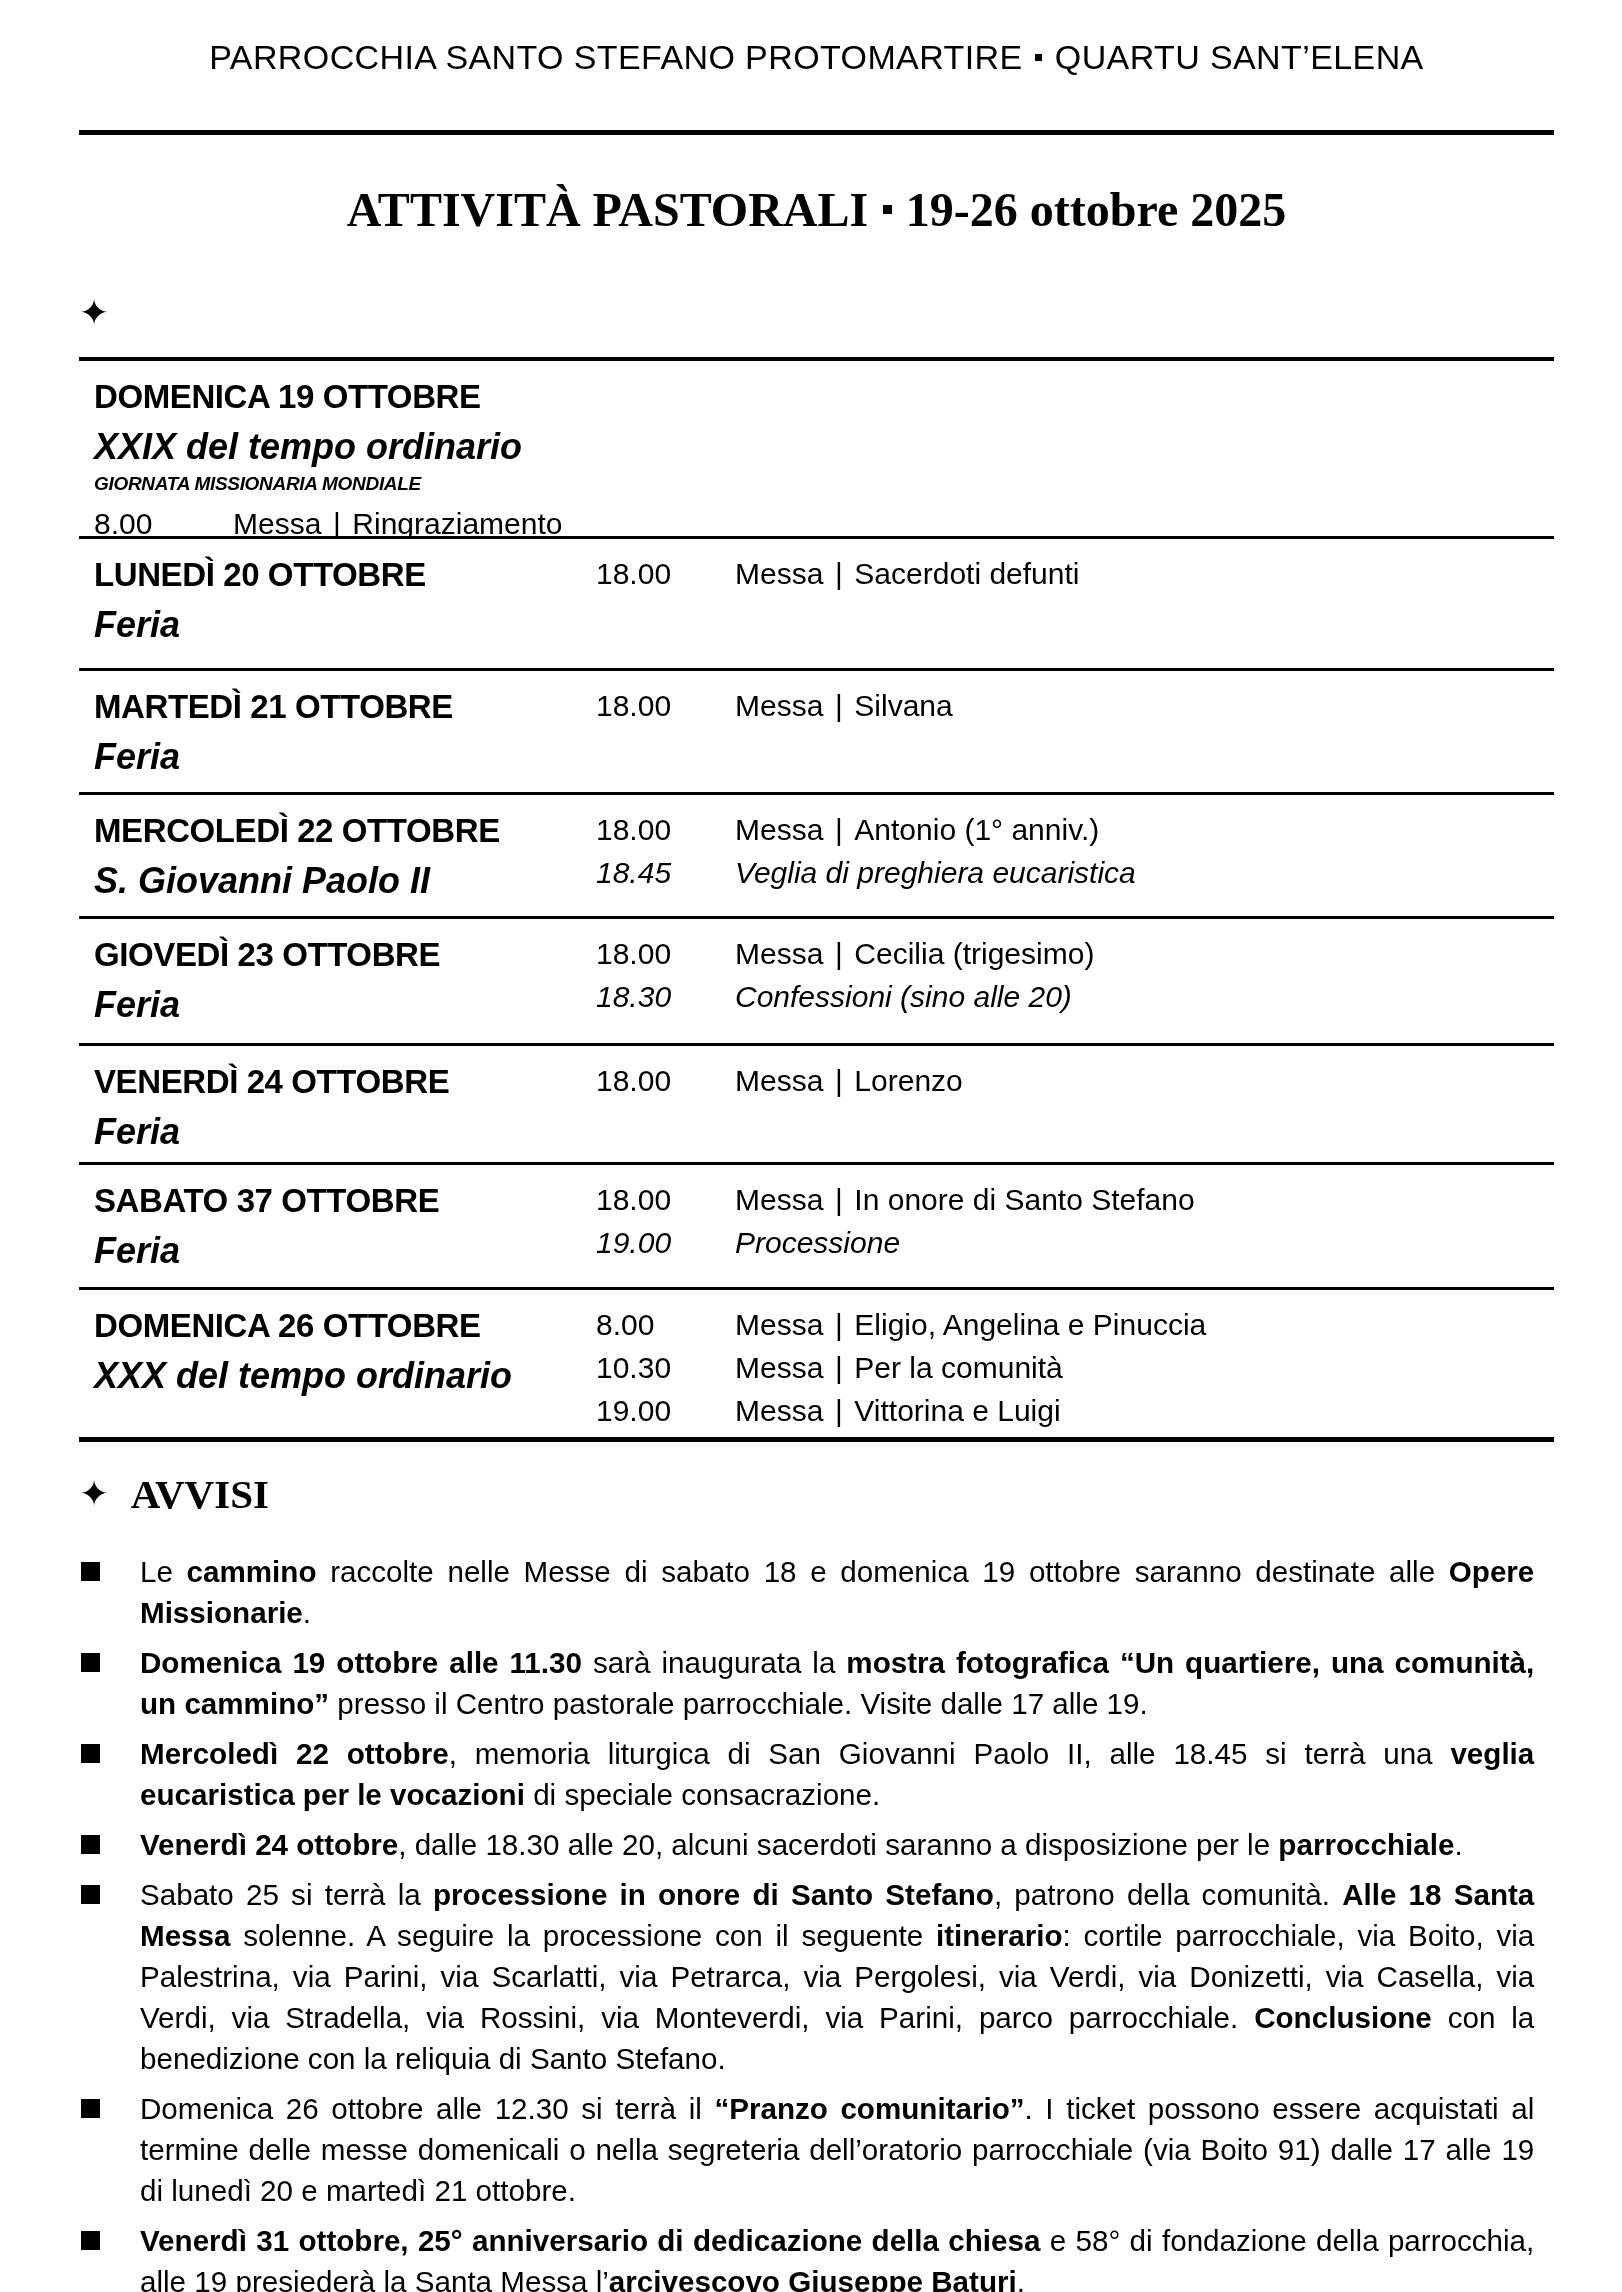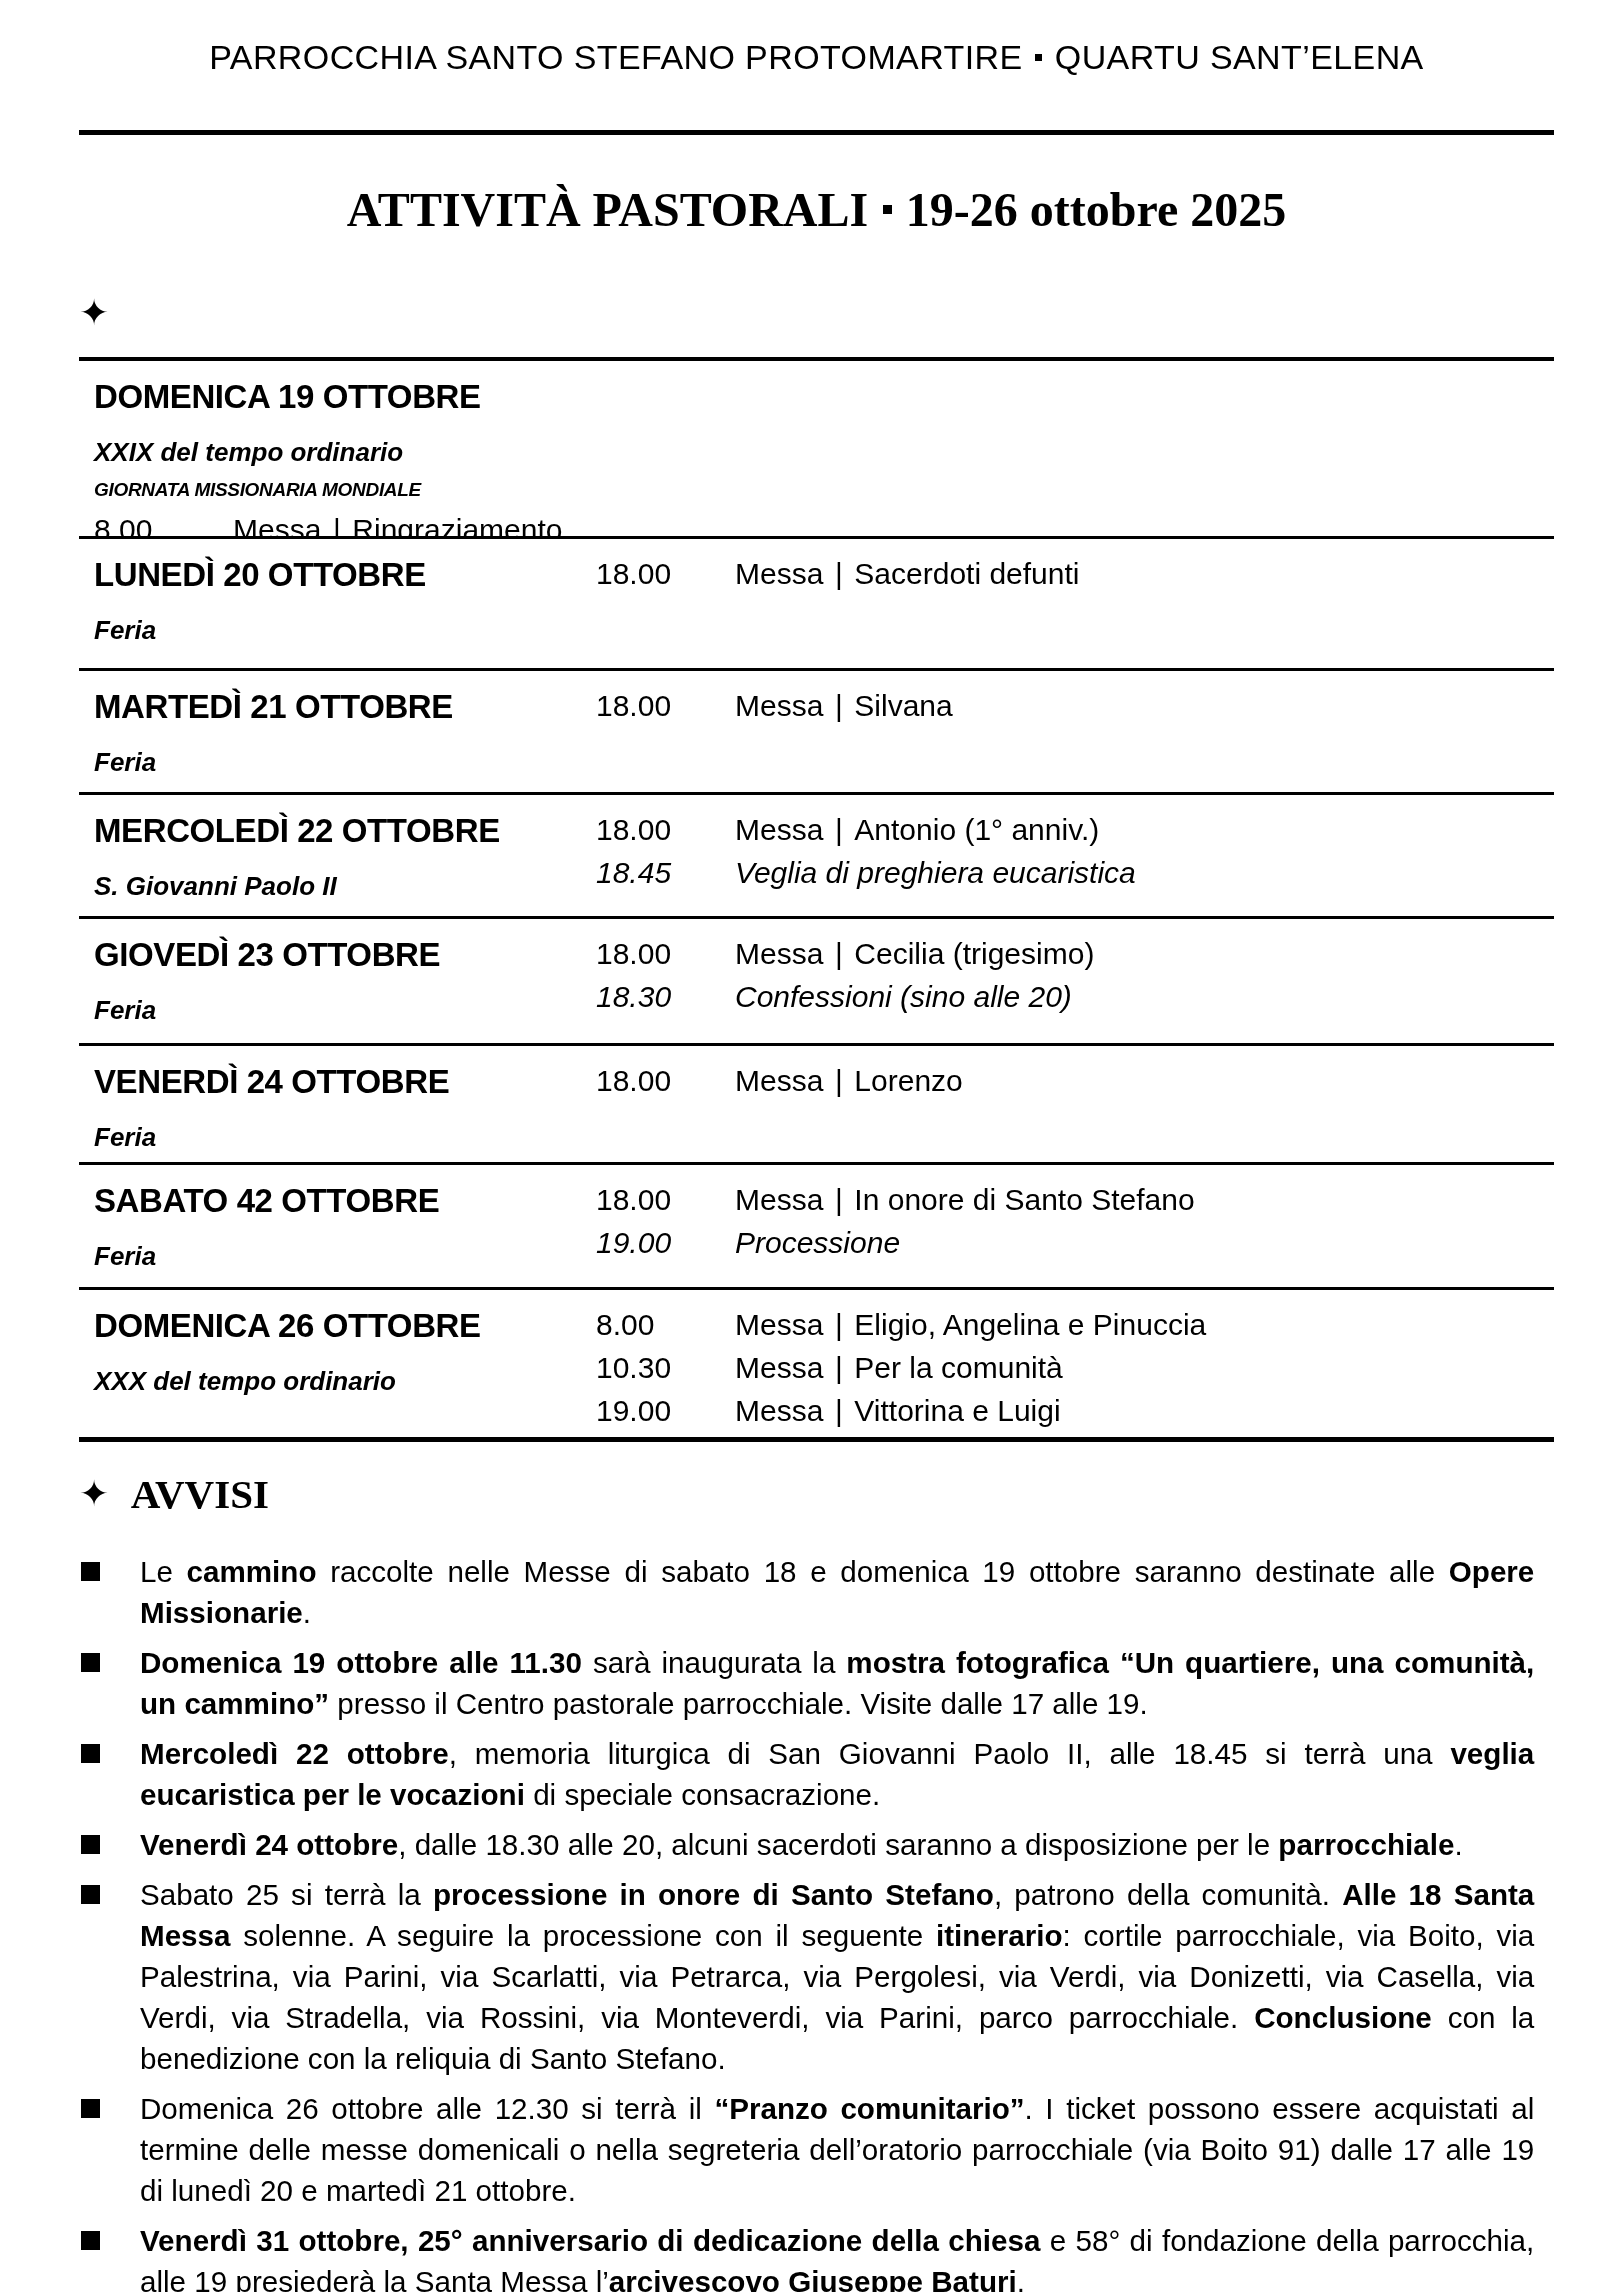--- a/index.html
+++ b/index.html
@@ -70,21 +70,21 @@
   .srow:nth-child(6){ height:119px; }
   .srow:nth-child(7){ height:125px; }
   .srow:nth-child(8){ height:147px; }
 
   .col-day { width:502px; flex:none; }
   .day-title {
     font-weight:bold; font-size:33px; line-height:45px;
     letter-spacing:-0.4px; white-space:nowrap;
   }
   .subtitle { font-weight:bold; font-style:italic; white-space:nowrap; }
-  .subtitle-md { font-size:26px; line-height:39px; margin-top:14px; }
+  .subtitle-md { font-size:36px; line-height:39px; margin-top:8px; }
   .subtitle-sm { font-size:19px; line-height:36px; letter-spacing:-0.3px; }
 
   .col-entries { flex:1; }
   .entry { display:flex; font-size:30px; line-height:43px; }
   .entry .time { width:139px; flex:none; }
   .entry .pipe { margin:0 11.6px; }
   .entry.italic { font-style:italic;align-items:center; }
 
   
   .avvisi-list { list-style:none; margin:32px 0 0; padding:0; }
@@ -211,21 +211,21 @@
     <div class="col-entries">
             <div class="entry">
               <span class="time">18.00</span>
               <span class="desc"><span class="lbl">Messa</span><span class="pipe">|</span><span class="det">Lorenzo</span></span>
             </div>
           </div>
   </div>
 
   <div class="srow">
     <div class="col-day">
-      <div class="day-title">SABATO 42 OTTOBRE</div>
+      <div class="day-title">SABATO 37 OTTOBRE</div>
     <div class="subtitle subtitle-md">Feria</div>
           </div>
     <div class="col-entries">
             <div class="entry">
               <span class="time">18.00</span>
               <span class="desc"><span class="lbl">Messa</span><span class="pipe">|</span><span class="det">In onore di Santo Stefano</span></span>
             </div>
             <div class="entry italic">
               <span class="time">19.00</span>
               <span class="desc">Processione</span>

